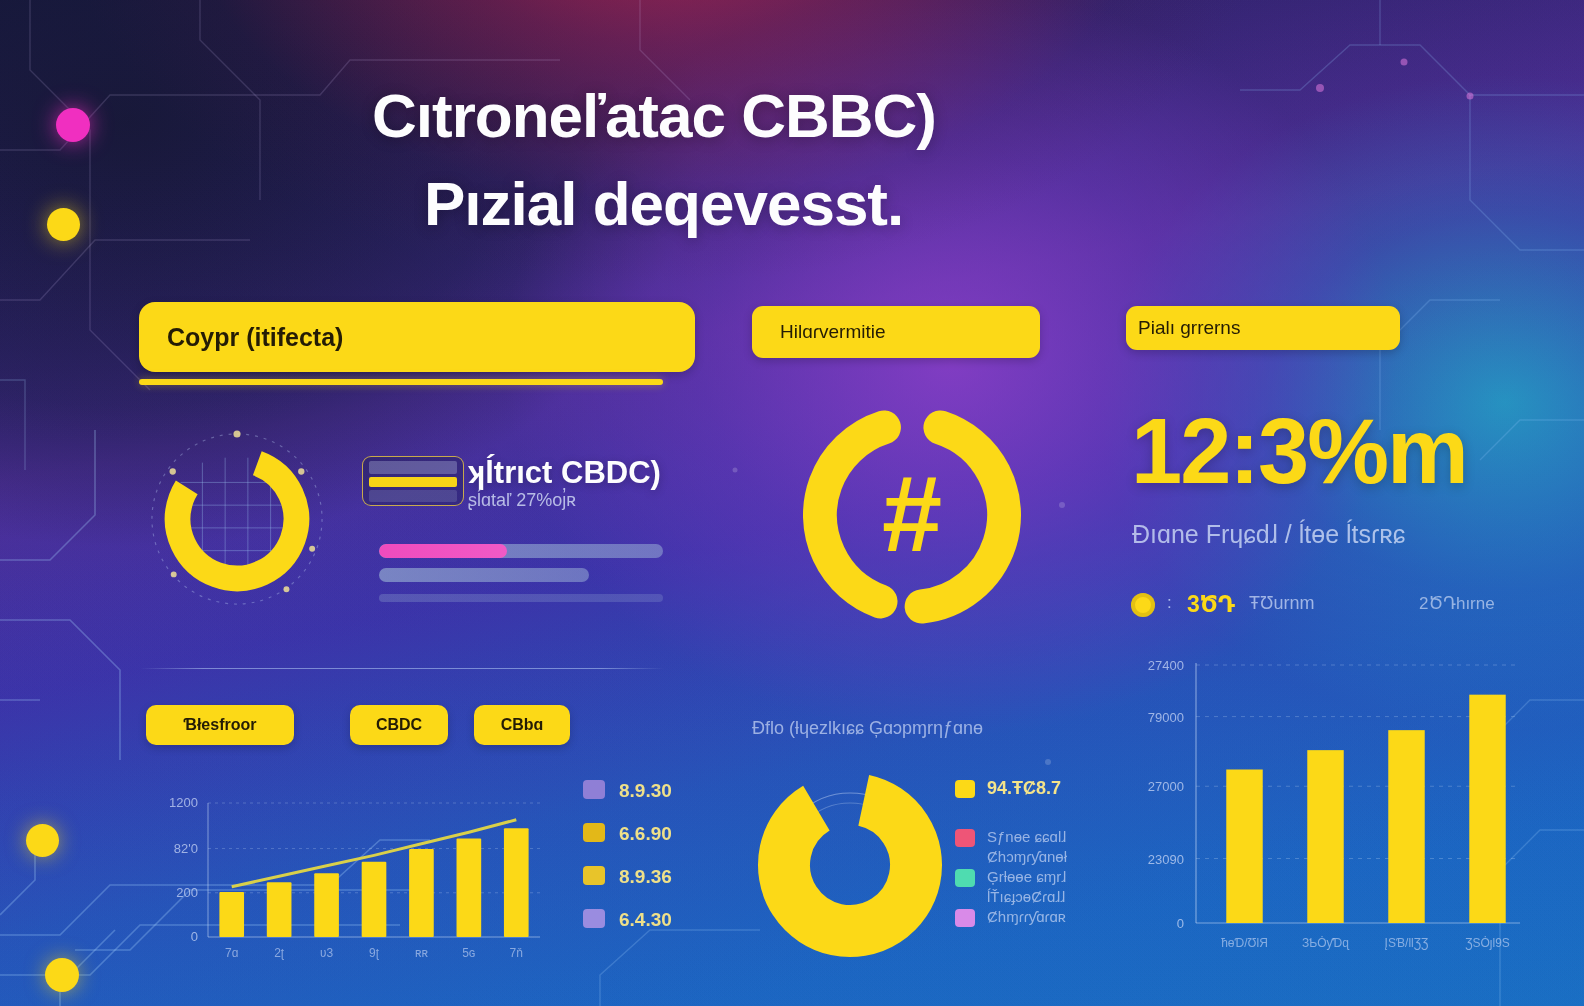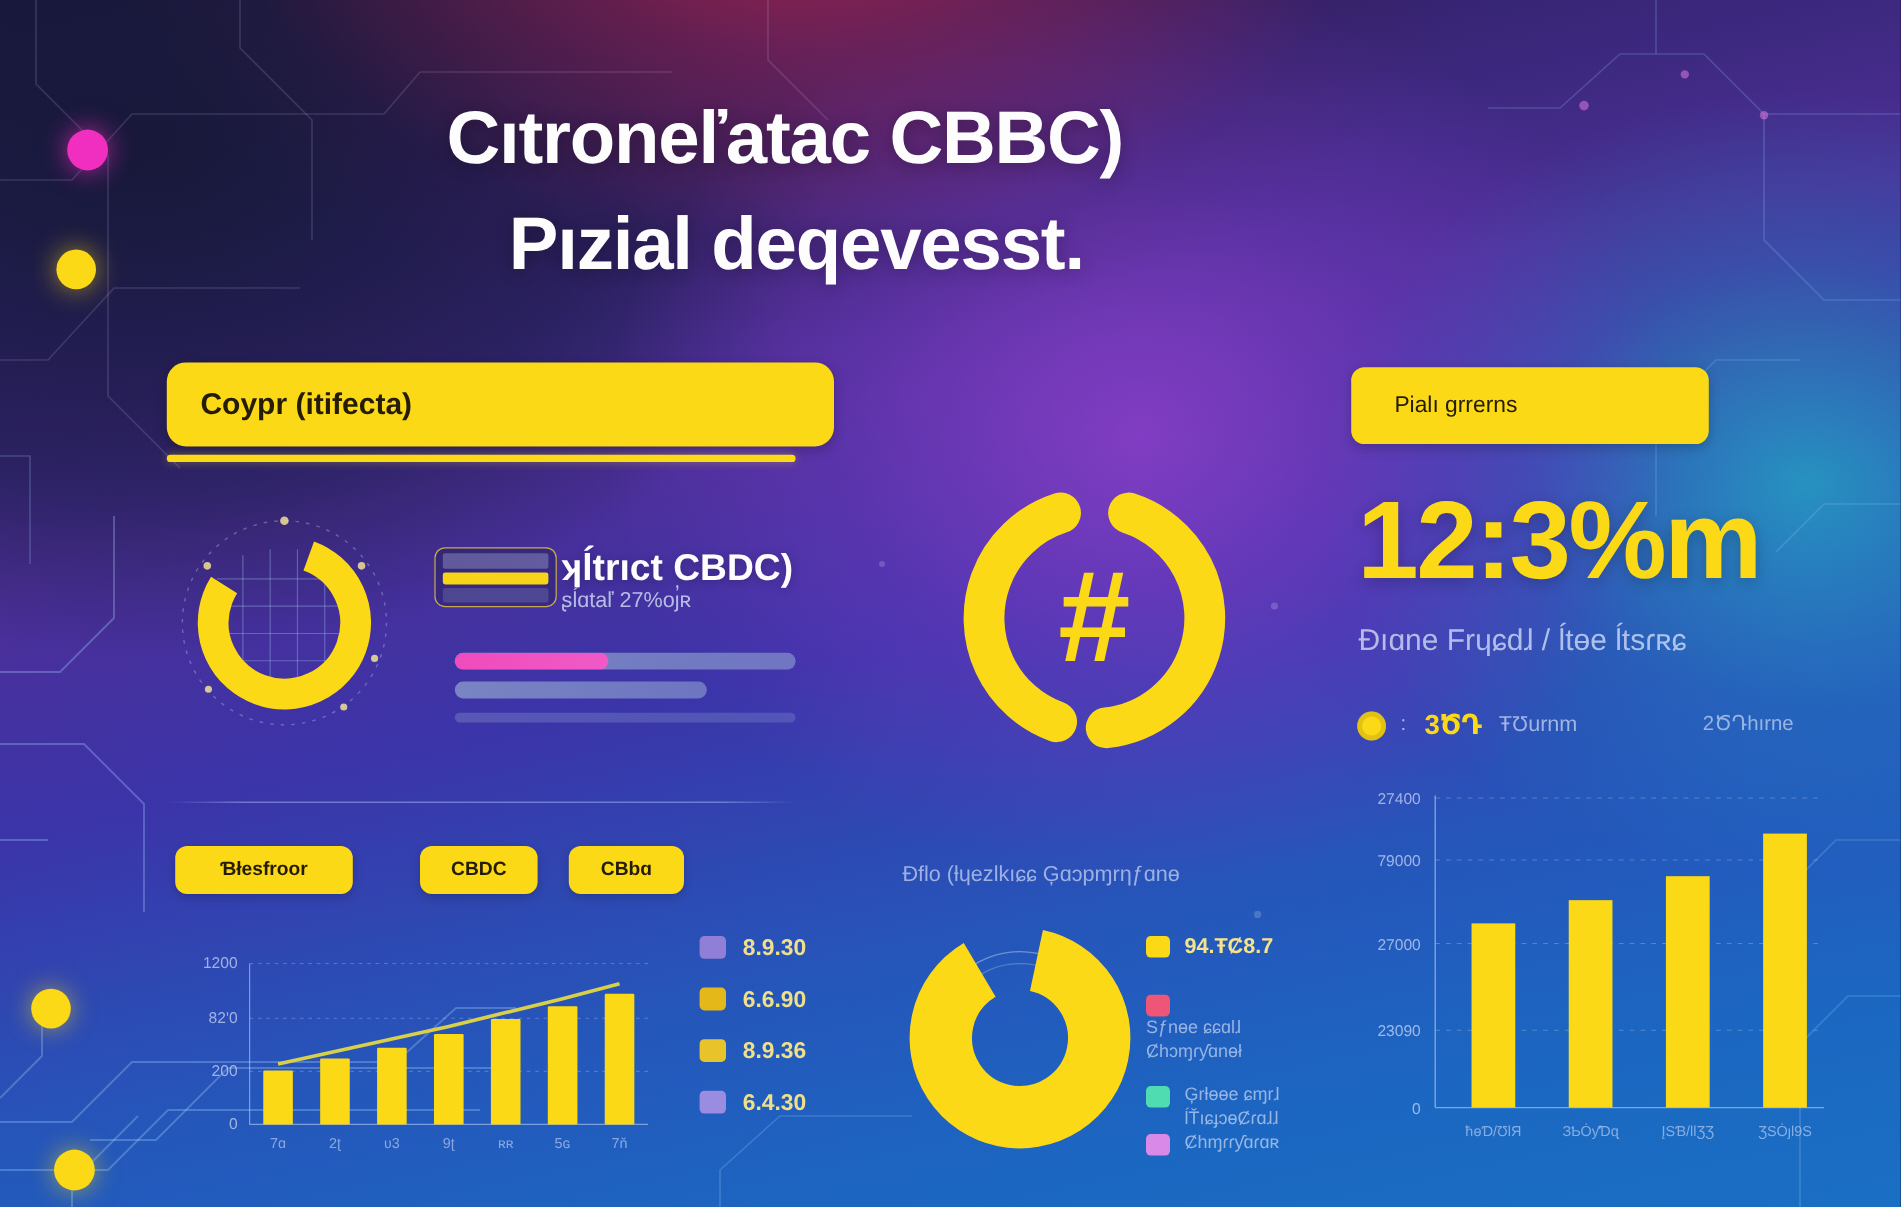--- a/index.html
+++ b/index.html
@@ -44,21 +44,21 @@
     border-radius:12px;
     color:#241c05;
     display:flex;
     align-items:center;
     box-shadow:0 3px 10px rgba(0,0,0,0.20);
     font-weight:bold;
   }
   .pill-hero{left:139px;top:302px;width:528px;height:70px;padding-left:28px;font-size:25px;border-radius:16px;}
   .pill-underline{position:absolute;left:139px;top:379px;width:524px;height:6px;border-radius:4px;background:#fcd917;box-shadow:0 0 8px rgba(252,217,23,0.35);}
   .pill-mid{left:752px;top:306px;width:260px;height:52px;padding-left:28px;font-size:19px;font-weight:normal;border-radius:11px;}
-  .pill-right{left:1126px;top:306px;width:262px;height:64px;padding-left:36px;font-size:19px;font-weight:normal;border-radius:11px;}
+  .pill-right{left:1126px;top:306px;width:262px;height:44px;padding-left:12px;font-size:19px;font-weight:normal;border-radius:11px;}
 
   .tab-pill{
     position:absolute;top:705px;height:40px;background:#fcd917;border-radius:10px;
     display:flex;align-items:center;justify-content:center;color:#241c05;font-size:16px;font-weight:bold;
     box-shadow:0 3px 8px rgba(0,0,0,0.18);
   }
   .tab-1{left:146px;width:148px;}
   .tab-2{left:350px;width:98px;}
   .tab-3{left:474px;width:96px;}
 
@@ -178,20 +178,21 @@
   <div class="dot" style="left:26px;top:824px;width:33px;height:33px;background:#fcd917;box-shadow:0 0 20px rgba(252,217,23,0.55);"></div>
   <div class="dot" style="left:45px;top:958px;width:34px;height:34px;background:#fcd917;box-shadow:0 0 20px rgba(252,217,23,0.55);"></div>
 
   <div class="title-wrap">
     <div class="title-line">Cıtroneľatac CBBC)</div>
     <div class="title-line l2">Pızial deqevesst.</div>
   </div>
 
   <div class="pill pill-hero">Coypr (itifecta)</div>
   <div class="pill-underline"></div>
+  <div class="pill pill-mid">Hilɑɾvermitie</div>
   <div class="pill pill-right">Pialı grrerns</div>
 
   <svg class="left-donut" viewBox="0 0 180 184">
     <circle cx="90" cy="92" r="86" fill="none" stroke="rgba(190,210,245,0.35)" stroke-width="1.2" stroke-dasharray="3 6"></circle>
     <g fill="rgba(240,225,150,0.85)">
       <circle cx="90" cy="6" r="3.6"></circle>
         <circle cx="25" cy="44" r="3.2"></circle>
       <circle cx="155" cy="44" r="3.2"></circle>
         <circle cx="166" cy="122" r="3"></circle>
       <circle cx="26" cy="148" r="3"></circle>
@@ -306,21 +307,21 @@
     <circle cx="105" cy="105" r="72" fill="none" stroke="rgba(200,218,246,0.45)" stroke-width="1.2"></circle>
     <circle cx="105" cy="105" r="62" fill="none" stroke="rgba(200,218,246,0.30)" stroke-width="1.2"></circle>
     <circle cx="105" cy="105" r="66" fill="none" stroke="#fcd917" stroke-width="52" stroke-dasharray="365 50" transform="rotate(-78 105 105)"></circle>
   </svg>
 
   <div class="legend legend-bc">
     <div class="leg-row" style="margin-bottom:28px;">
       <span class="leg-sw" style="background:#fcd917;"></span>
       <span class="t-main">94.ŦȻ8.7</span>
     </div>
-    <div class="leg-row" style="margin-bottom:16px;flex-direction:column;">
+    <div class="leg-row" style="margin-bottom:0;">
       <span class="leg-sw" style="background:#ee5577;"></span>
       <span class="t-dim" style="white-space:pre;">Ѕƒnɵe ɕɕɑlɺ
 Ȼhɔɱɾƴɑnɵł</span>
     </div>
     <div class="leg-row" style="margin-bottom:0;">
       <span class="leg-sw" style="background:#4fdcb0;"></span>
       <span class="t-dim" style="white-space:pre;">Ģrƚɵɵe ɕɱrɺ
 ĺŤıɕɟɔɵȻɾɑɺɺ</span>
     </div>
     <div class="leg-row">

